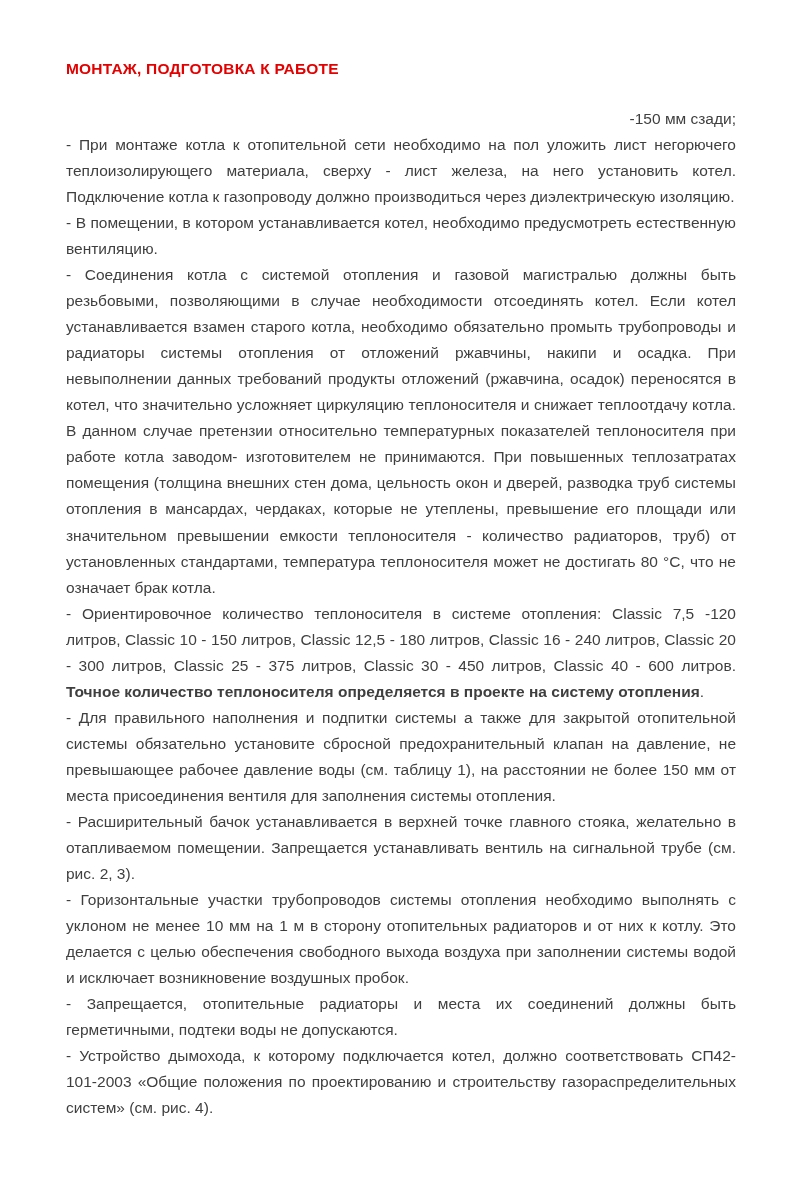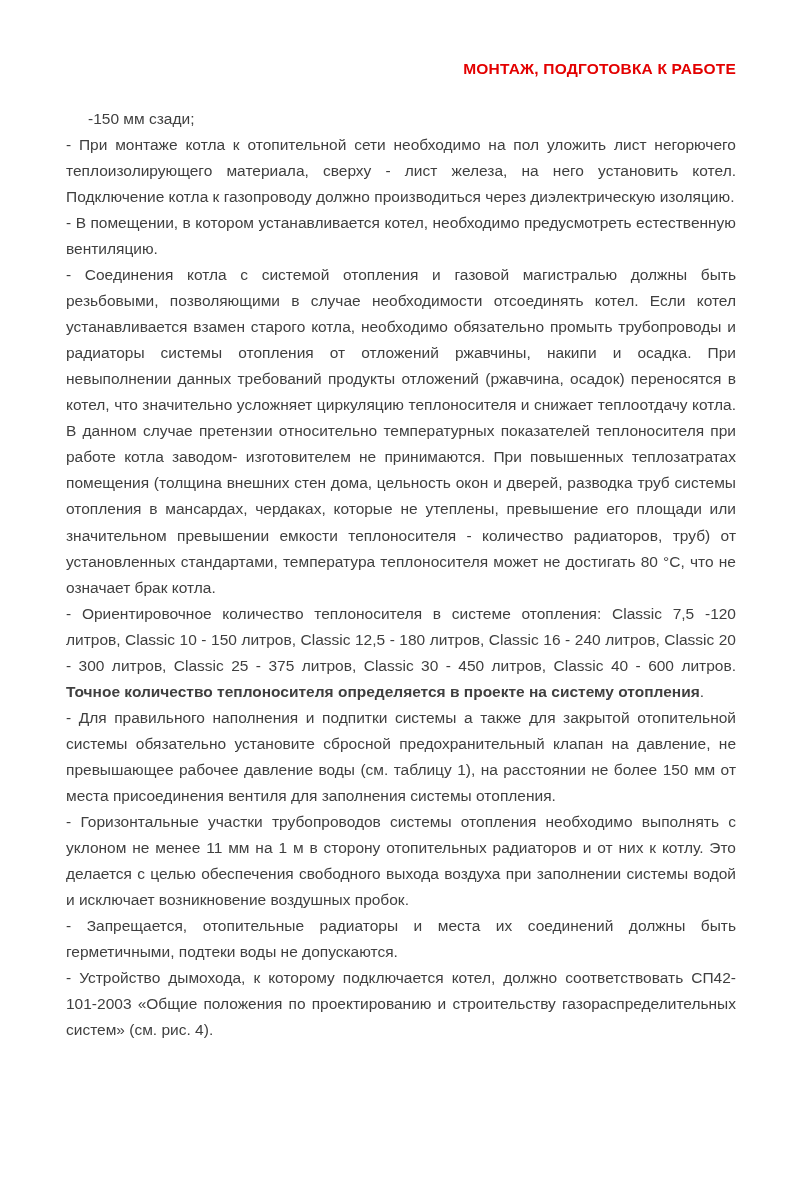--- a/index.html
+++ b/index.html
@@ -15,38 +15,39 @@
   .page {
     width: 800px;
     min-height: 1200px;
     background: #ffffff;
     padding: 48px 64px 48px 66px;
   }
   .doc-title {
     color: var(--title-color);
     font-size: 15.5px;
     font-weight: bold;
-    text-align: right;
+    text-align: left;
     letter-spacing: 0.2px;
     margin-top: 12px;
     margin-bottom: 28px;
   }
   .para {
     font-size: 15.5px;
     line-height: 1.68;
     text-align: justify;
     color: var(--body-color);
   }
   .sublist {
     font-size: 15.5px;
     line-height: 1.68;
     color: var(--body-color);
   }
   .sublist-item {
     padding-left: 22px;
+    text-align: right;
   }
   sup.sup {
     font-size: 0.62em;
     line-height: 0;
     position: relative;
     top: -0.45em;
   }
   .bold { font-weight: bold; }
 </style>
 </head>
@@ -64,20 +65,21 @@
   <p class="para">- При монтаже котла к отопительной сети необходимо на пол уложить лист негорючего теплоизолирующего материала, сверху - лист железа, на него установить котел. Подключение котла к газопроводу должно производиться через диэлектрическую изоляцию.</p>
 
   <p class="para">- В помещении, в котором устанавливается котел, необходимо предусмотреть естественную вентиляцию.</p>
 
   <p class="para">- Соединения котла с системой отопления и газовой магистралью должны быть резьбовыми, позволяющими в случае необходимости отсоединять котел. Если котел устанавливается взамен старого котла, необходимо обязательно промыть трубопроводы и радиаторы системы отопления от отложений ржавчины, накипи и осадка. При невыполнении данных требований продукты отложений (ржавчина, осадок) переносятся в котел, что значительно усложняет циркуляцию теплоносителя и снижает теплоотдачу котла. В данном случае претензии относительно температурных показателей теплоносителя при работе котла заводом- изготовителем не принимаются. При повышенных теплозатратах помещения (толщина внешних стен дома, цельность окон и дверей, разводка труб системы отопления в мансардах, чердаках, которые не утеплены, превышение его площади или значительном превышении емкости теплоносителя - количество радиаторов, труб) от установленных стандартами, температура теплоносителя может не достигать 80 °С, что не означает брак котла.</p>
 
   <p class="para"><span>- Ориентировочное количество теплоносителя в системе отопления: Classic 7,5 -120 литров, Classic 10 - 150 литров, Classic 12,5 - 180 литров, Classic 16 - 240 литров, Classic 20 - 300 литров, Classic 25 - 375 литров, Classic 30 - 450 литров, Classic 40 - 600 литров. </span><span class="bold">Точное количество теплоносителя определяется в проекте на систему отопления</span><span>.</span></p>
 
   <p class="para">- Для правильного наполнения и подпитки системы а также для закрытой отопительной системы обязательно установите сбросной предохранительный клапан на давление, не превышающее рабочее давление воды (см. таблицу 1), на расстоянии не более 150 мм от места присоединения вентиля для заполнения системы отопления.</p>
 
+  <p class="para">- Расширительный бачок устанавливается в верхней точке главного стояка, желательно в отапливаемом помещении. Запрещается устанавливать вентиль на сигнальной трубе (см. рис. 2, 3).</p>
 
-  <p class="para">- Горизонтальные участки трубопроводов системы отопления необходимо выполнять с уклоном не менее 11 мм на 1 м в сторону отопительных радиаторов и от них к котлу. Это делается с целью обеспечения свободного выхода воздуха при заполнении системы водой и исключает возникновение воздушных пробок.</p>
+  <p class="para">- Горизонтальные участки трубопроводов системы отопления необходимо выполнять с уклоном не менее 10 мм на 1 м в сторону отопительных радиаторов и от них к котлу. Это делается с целью обеспечения свободного выхода воздуха при заполнении системы водой и исключает возникновение воздушных пробок.</p>
 
   <p class="para">- Запрещается, отопительные радиаторы и места их соединений должны быть герметичными, подтеки воды не допускаются.</p>
 
   <p class="para">- Устройство дымохода, к которому подключается котел, должно соответствовать СП42- 101-2003 «Общие положения по проектированию и строительству газораспределительных систем» (см. рис. 4).</p>
 
 </div>
 
 </body></html>

